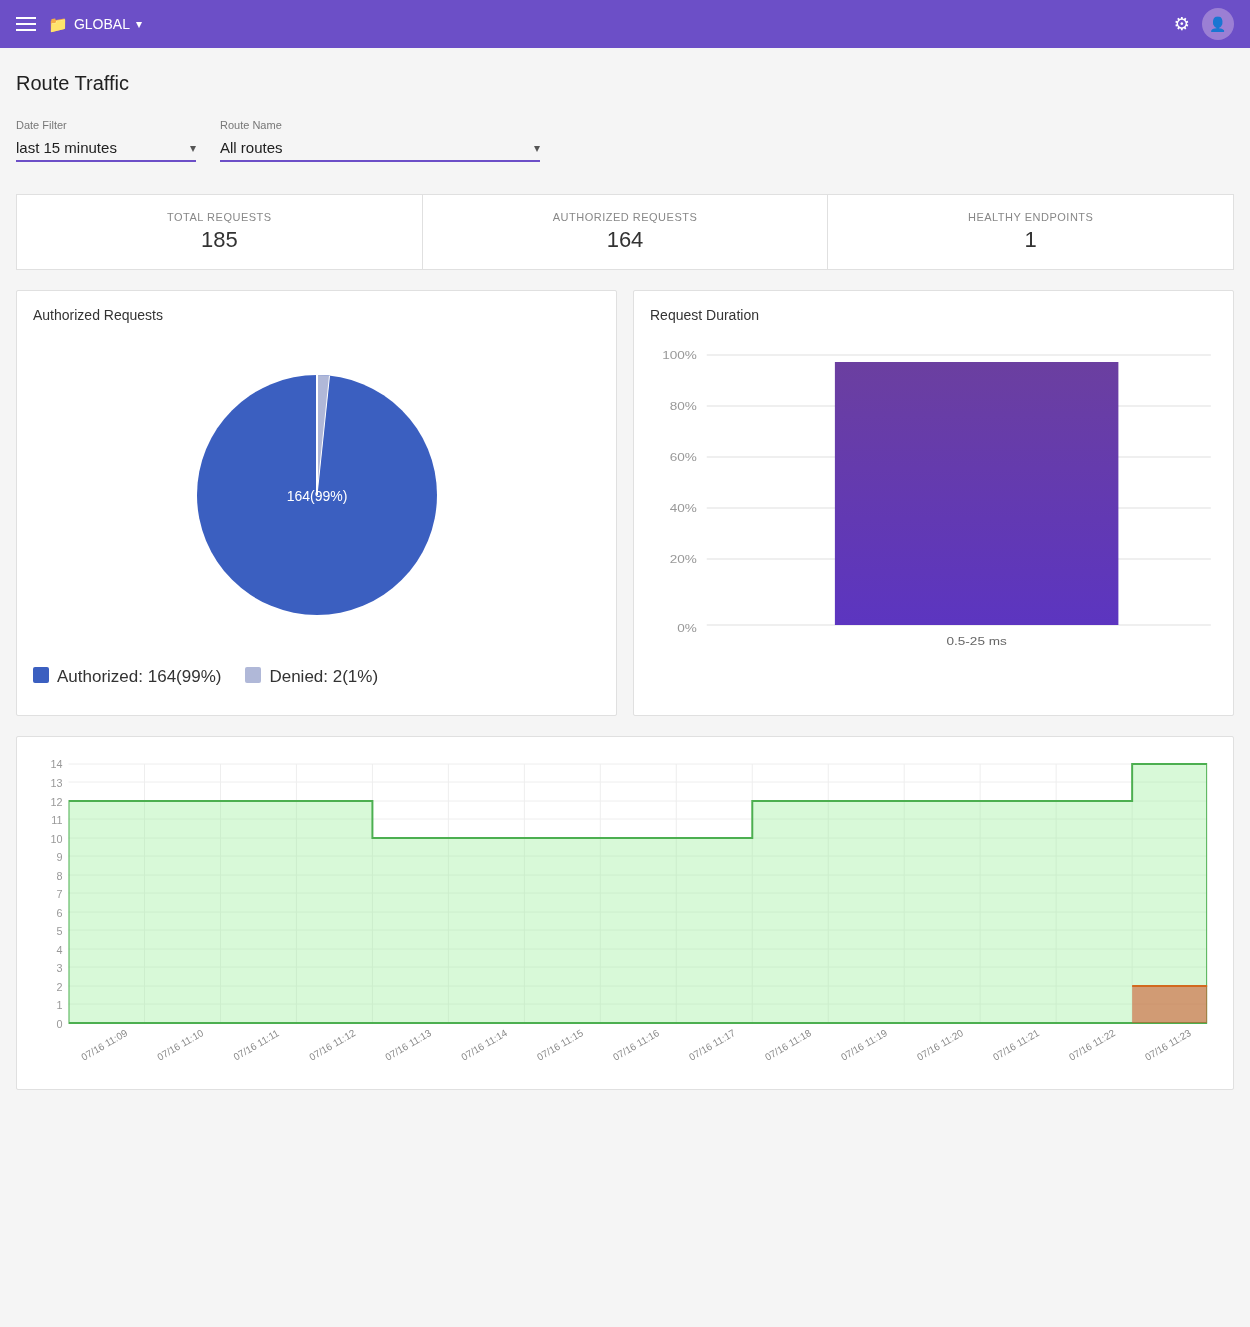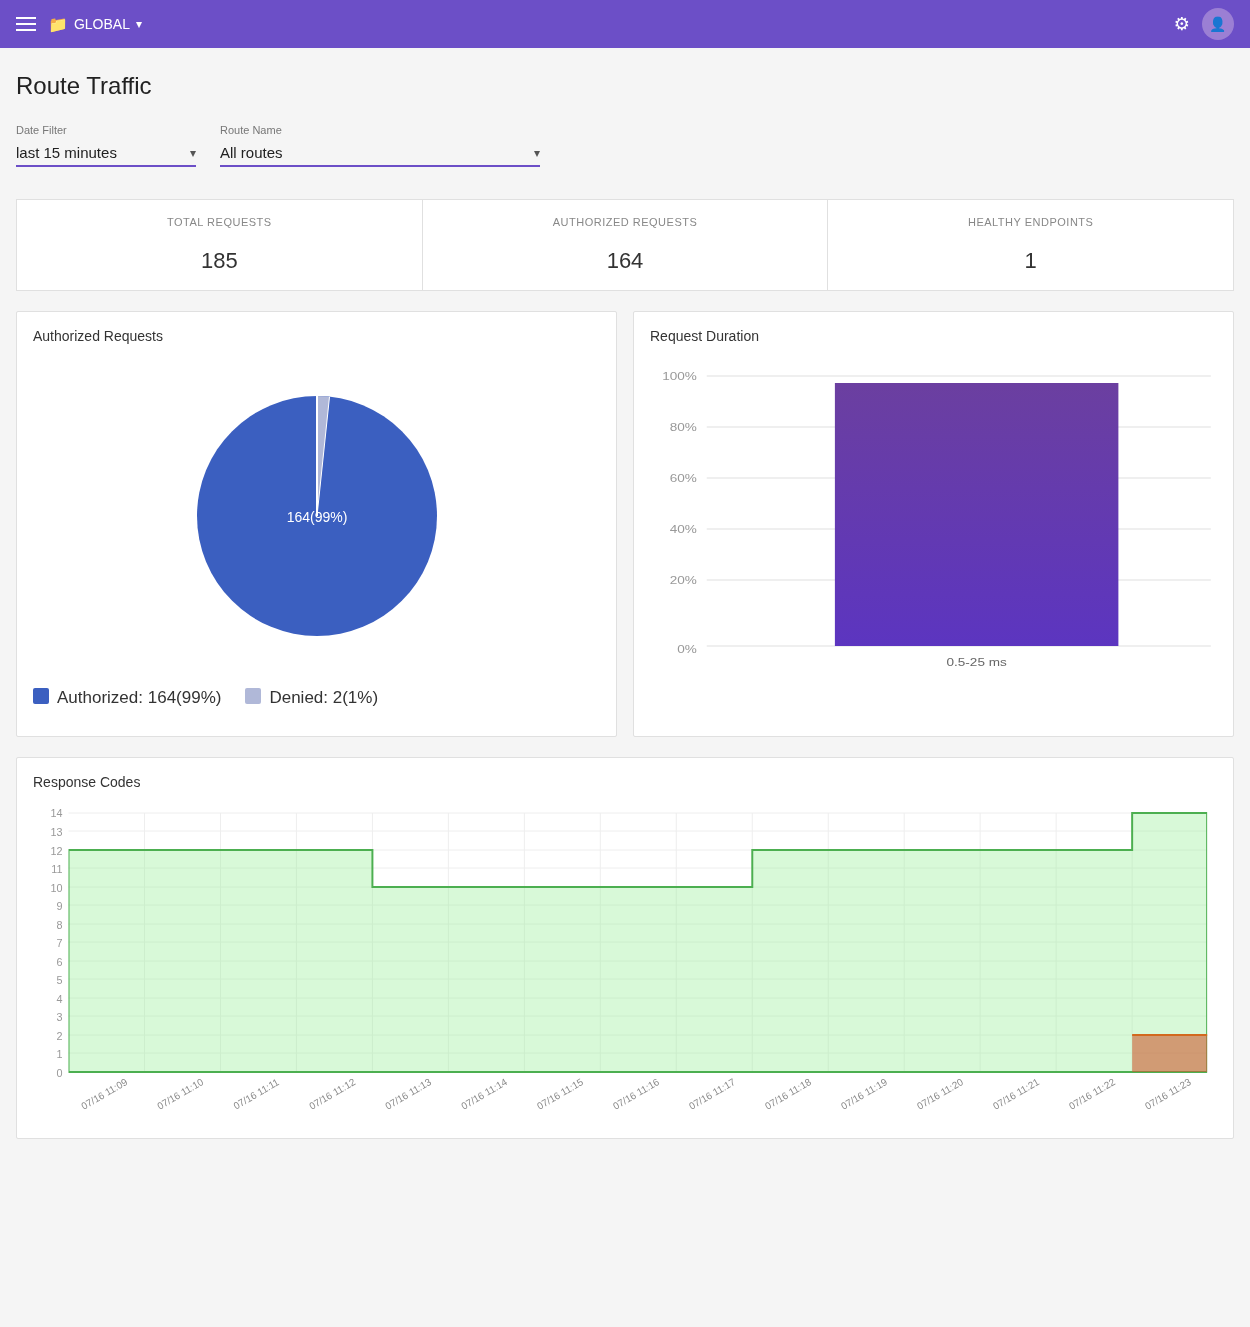--- a/index.html
+++ b/index.html
@@ -20,21 +20,21 @@
     .hamburger span { display: block; width: 20px; height: 2px; background: white; }
     .header-brand { display: flex; align-items: center; gap: 6px; color: white; font-size: 14px; font-weight: 500; }
     .folder-icon { color: #ccc; font-size: 16px; }
     .chevron-icon { font-size: 12px; color: white; }
     .gear-icon { color: white; font-size: 18px; cursor: pointer; }
     .avatar { width: 32px; height: 32px; border-radius: 50%; background: #9b7fd4; overflow: hidden; display: flex; align-items: center; justify-content: center; color: white; font-size: 14px; cursor: pointer; }
 
     
     .main { padding: 24px 16px; }
 
-    .page-title { font-size: 24px; font-weight: 400; color: #212121; margin-bottom: 24px; }
+    .page-title { font-size: 20px; font-weight: 400; color: #212121; margin-bottom: 24px; }
 
     
     .filters { display: flex; gap: 24px; margin-bottom: 32px; }
     .filter-group { display: flex; flex-direction: column; }
     .filter-label { font-size: 11px; color: #777; margin-bottom: 4px; }
     .filter-select {
       display: flex; align-items: center; gap: 24px;
       border-bottom: 2px solid #6c4fc7;
       padding: 4px 0;
       cursor: pointer;
@@ -46,21 +46,21 @@
 
     
     .stats-row { display: flex; gap: 0; margin-bottom: 20px; border: 1px solid #e0e0e0; background: white; }
     .stat-card {
       flex: 1;
       padding: 16px 20px;
       text-align: center;
       border-right: 1px solid #e0e0e0;
     }
     .stat-card:last-child { border-right: none; }
-    .stat-label { font-size: 11px; color: #888; letter-spacing: 0.5px; text-transform: uppercase; margin-bottom: 20px; }
+    .stat-label { font-size: 11px; color: #888; letter-spacing: 0.5px; text-transform: uppercase; margin-bottom: 4px; }
     .stat-value { font-size: 22px; color: #333; font-weight: 400; }
 
     
     .charts-row { display: flex; gap: 16px; margin-bottom: 20px; }
 
     .chart-card {
       background: white;
       border: 1px solid #e0e0e0;
       border-radius: 2px;
       padding: 16px;
@@ -211,21 +211,20 @@
           </defs>
           <rect x="150" y="27" width="230" height="263" fill="url(#barGrad)"></rect>
 
           <text x="265" y="310" text-anchor="middle" font-size="11" fill="#666">0.5-25 ms</text>
         </svg>
       </div>
     </div>
   </div>
 
   <div class="response-card">
-    <div class="chart-title">Response Codes</div>
 
     <div style="position:relative; height:320px;">
       <svg width="100%" height="100%" viewBox="0 0 1200 320" preserveAspectRatio="none">
 
         <text x="30" y="15" text-anchor="end" font-size="11" fill="#999">14</text>
         <text x="30" y="34" text-anchor="end" font-size="11" fill="#999">13</text>
         <text x="30" y="53" text-anchor="end" font-size="11" fill="#999">12</text>
         <text x="30" y="71" text-anchor="end" font-size="11" fill="#999">11</text>
         <text x="30" y="90" text-anchor="end" font-size="11" fill="#999">10</text>
         <text x="30" y="108" text-anchor="end" font-size="11" fill="#999">9</text>

